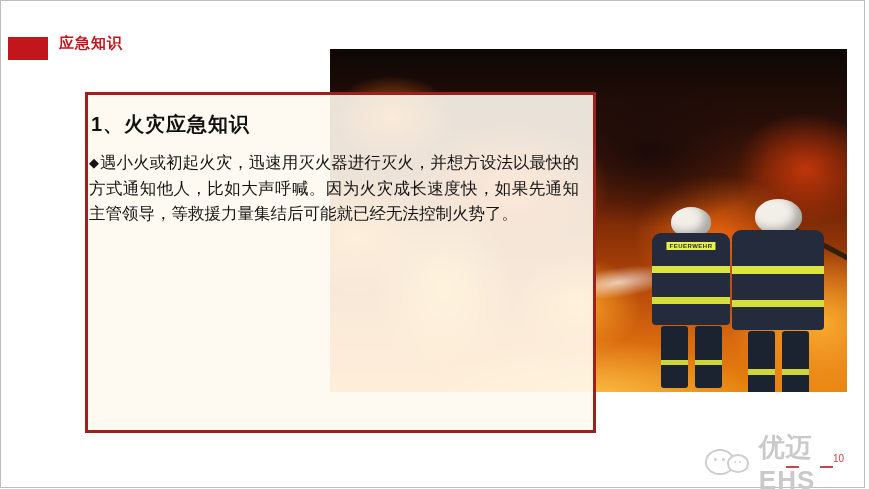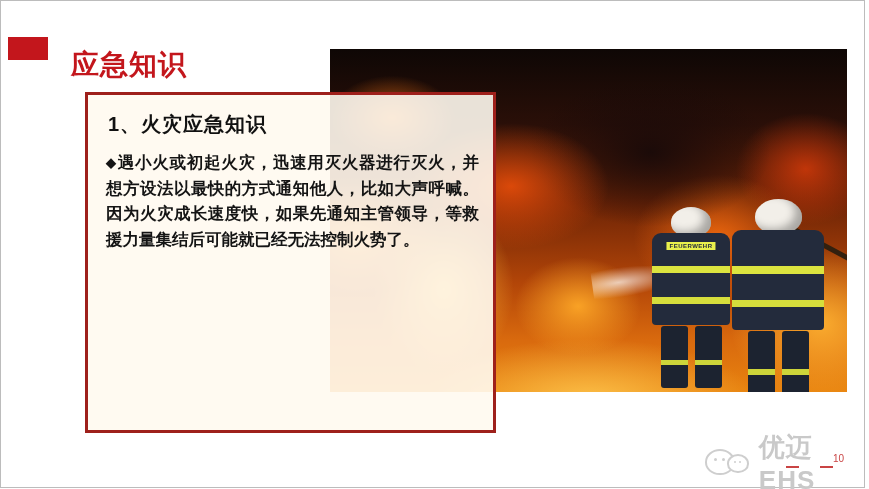--- a/index.html
+++ b/index.html
@@ -3,21 +3,21 @@
 <meta charset="utf-8">
 <style>
   html,body{margin:0;padding:0;background:#ffffff;}
   .slide{
     position:relative;width:869px;height:489px;background:#ffffff;overflow:hidden;
     font-family:"Liberation Sans", sans-serif;
   }
   .frame{position:absolute;left:0;top:0;width:863px;height:486px;border:1px solid #bcbcbc;pointer-events:none;}
   
   .accent{position:absolute;left:8px;top:37px;width:40px;height:23px;background:#c3161c;}
-  .section-title{position:absolute;left:55px;top:30px;font-size:28px;font-weight:bold;color:#c3161c;letter-spacing:1px;margin:16px;}
+  .section-title{position:absolute;left:55px;top:30px;font-size:15px;font-weight:bold;color:#c3161c;letter-spacing:1px;margin:4px;}
   
   .photo{
     position:absolute;left:330px;top:49px;width:517px;height:343px;z-index:1;overflow:hidden;
     background-color:#1a0b05;
     background-image:
       radial-gradient(ellipse 90px 60px at 12% 20%, rgba(255,120,20,.75), transparent 70%),
       radial-gradient(ellipse 120px 80px at 5% 55%, rgba(255,150,40,.9), transparent 70%),
       radial-gradient(ellipse 100px 120px at 22% 70%, rgba(255,190,60,.9), transparent 70%),
       radial-gradient(ellipse 140px 90px at 35% 40%, rgba(240,80,10,.85), transparent 70%),
       radial-gradient(ellipse 90px 70px at 48% 75%, rgba(255,170,40,.9), transparent 70%),
@@ -43,26 +43,26 @@
   .ff2 .jacket{height:100px;}
   .jacket-label{position:absolute;top:9px;left:50%;transform:translateX(-50%);background:#e9f04c;color:#232b3c;
     font-size:6px;font-weight:bold;letter-spacing:.5px;padding:1px 3px;white-space:nowrap;}
   .legs{display:flex;gap:7px;justify-content:center;margin-top:1px;}
   .leg{width:27px;background:#1c2330;border-radius:3px;
     background-image:linear-gradient(180deg, transparent 0 55%, #cdd53a 55% 63%, transparent 63%);}
   .ff1 .leg{height:62px;}
   .ff2 .leg{height:70px;}
   
   .panel{
-    position:absolute;left:85px;top:92px;width:411px;height:341px;box-sizing:border-box;z-index:5;
+    position:absolute;left:85px;top:92px;width:511px;height:341px;box-sizing:border-box;z-index:5;
     border:3px solid #9e201b;background:rgba(255,250,240,0.9);
-    padding:10px 14px 0 18px;
+    padding:10px 14px 0 1px;
   }
   .panel-heading{font-size:20px;font-weight:bold;color:#111;margin:6px 0 12px 2px;letter-spacing:1px;}
-  .bullet{margin:0;font-size:16.5px;font-weight:bold;color:#141414;line-height:1.55;text-align:justify;}
+  .bullet{margin:0;font-size:16.5px;font-weight:normal;color:#141414;line-height:1.55;text-align:justify;}
   .marker{font-size:13px;margin-right:1px;vertical-align:1px;}
   
   .watermark{position:absolute;left:703px;top:430px;z-index:6;display:flex;align-items:center;gap:8px;}
   .wm-logo{position:relative;width:48px;height:38px;opacity:.85;}
   .bubble{position:absolute;background:#fff;border:2px solid #c6c6c6;border-radius:50% 50% 48% 48%;}
   .bubble-big{left:2px;top:5px;width:26px;height:22px;}
   .bubble-small{right:2px;top:10px;width:18px;height:15px;}
   .eye{position:absolute;width:3px;height:3px;border-radius:50%;background:#c6c6c6;top:7px;}
   .bubble-big .eye.l{left:7px;} .bubble-big .eye.r{left:15px;}
   .bubble-small .eye{width:2px;height:2px;top:5px;}

